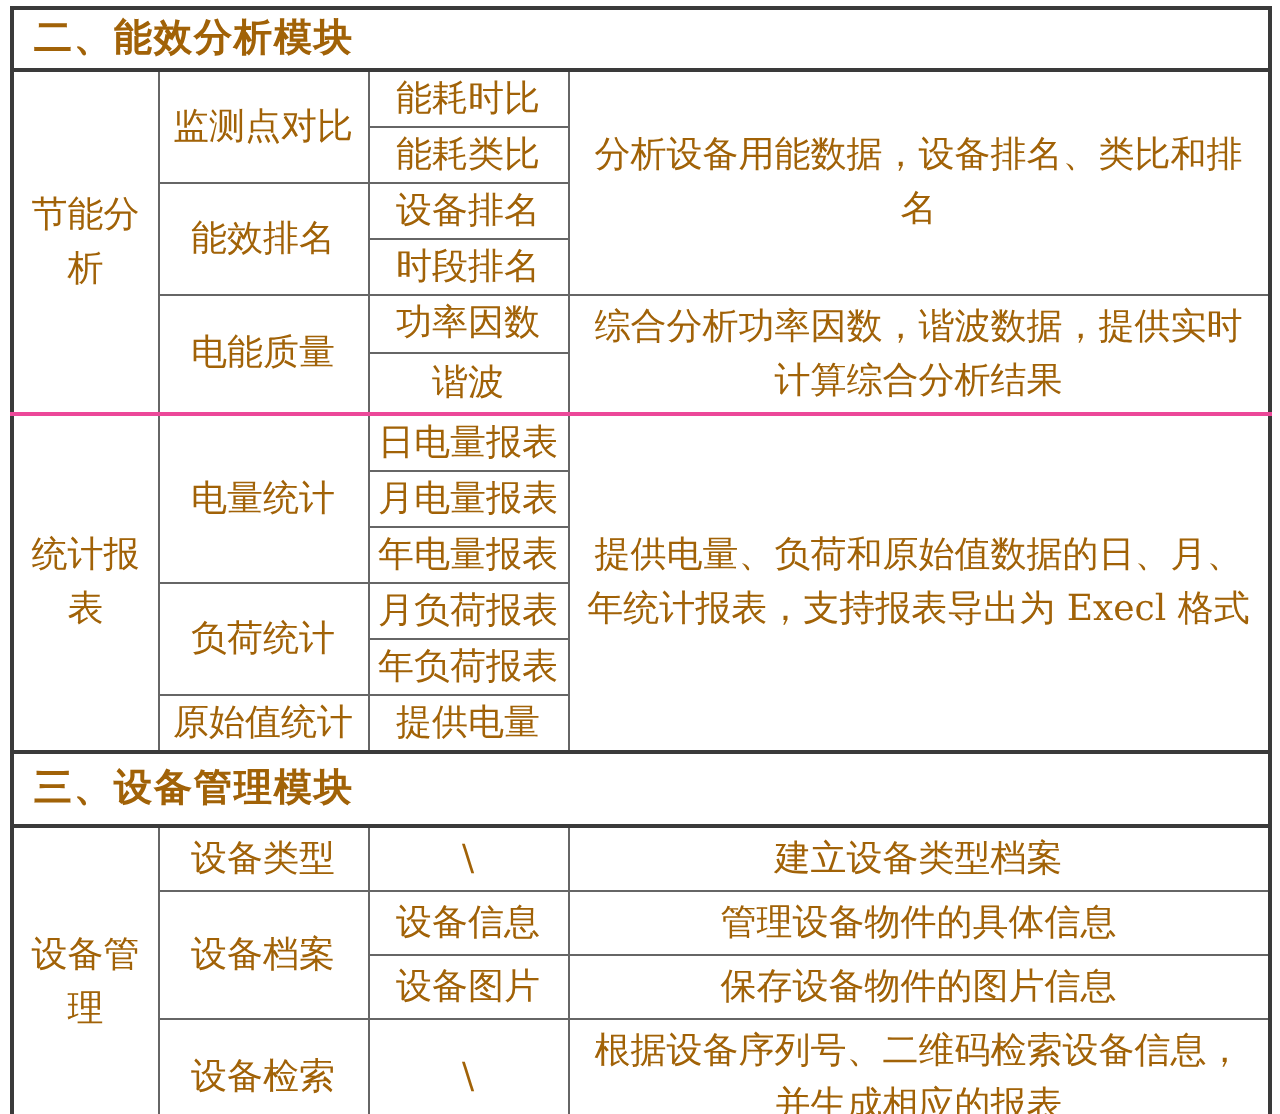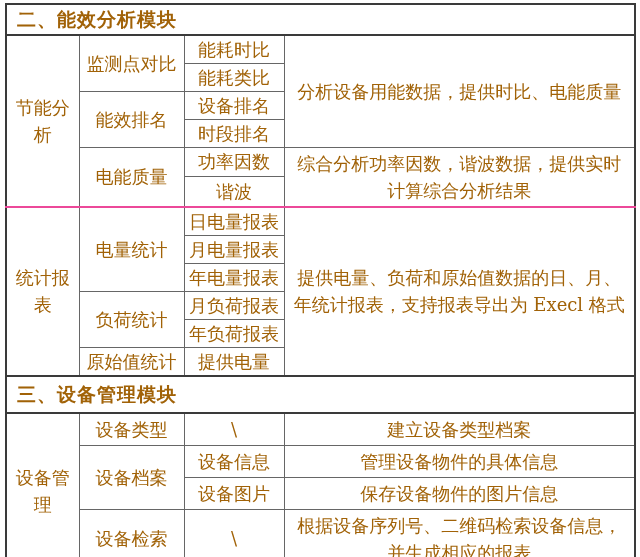--- a/index.html
+++ b/index.html
@@ -78,21 +78,21 @@
     <tbody>
 
       <tr class="section-row h29">
         <td colspan="4">二、能效分析模块</td>
       </tr>
 
       <tr class="h28">
         <td class="c" rowspan="6">节能分析</td>
         <td class="c" rowspan="2">监测点对比</td>
         <td class="c">能耗时比</td>
-        <td class="d" rowspan="4">分析设备用能数据，提供时比、电能质量</td>
+        <td class="d" rowspan="4">分析设备用能数据，设备排名、类比和排名</td>
       </tr>
       <tr class="h28">
         <td class="c">能耗类比</td>
       </tr>
       <tr class="h28">
         <td class="c" rowspan="2">能效排名</td>
         <td class="c">设备排名</td>
       </tr>
       <tr class="h28">
         <td class="c">时段排名</td>

